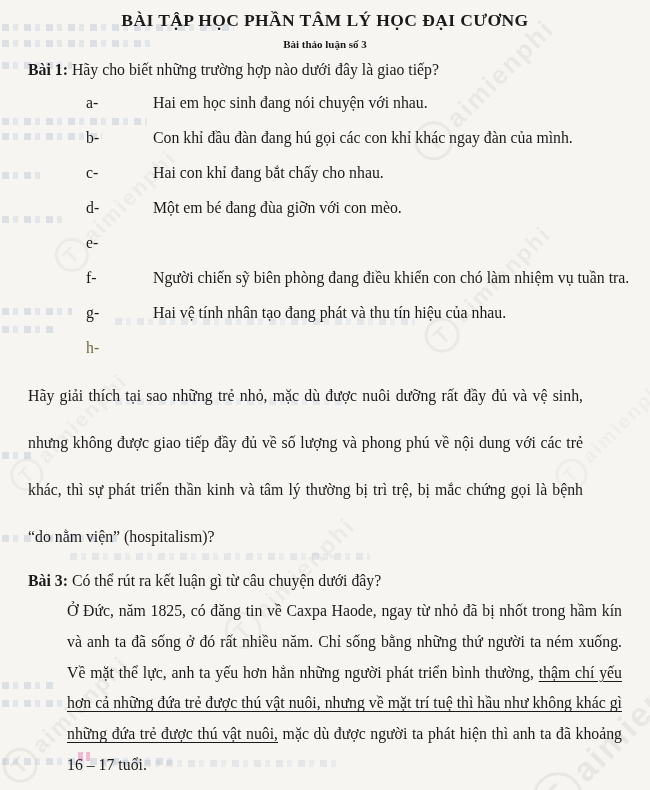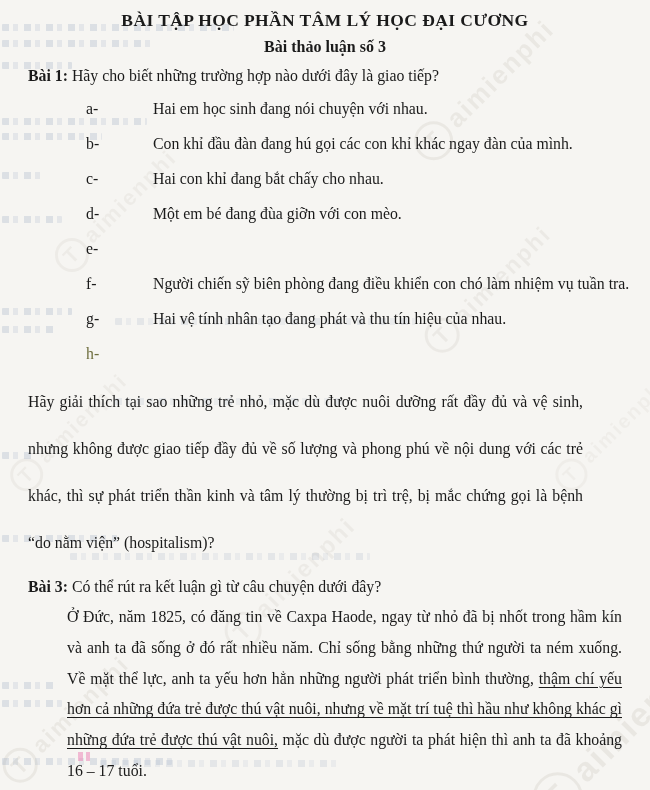--- a/index.html
+++ b/index.html
@@ -36,21 +36,21 @@
     position:absolute;width:12px;height:9px;opacity:.55;filter:blur(.3px);
     background:repeating-linear-gradient(90deg, rgba(235,110,170,.8) 0 5px, transparent 5px 8px);
   }
   
   .title{
     padding-top:10px;text-align:center;font-weight:bold;
     font-size:17.5px;letter-spacing:.4px;position:relative;z-index:2;
   }
   .subtitle{
     margin-top:7px;text-align:center;font-weight:bold;
-    font-size:16px;position:relative;z-index:2;
+    font-size:11px;position:relative;z-index:2;
   }
   .ex-header{padding-left:28px;margin-top:8px;line-height:24px;position:relative;z-index:2;}
   .lbl{font-weight:bold;margin-right:4px;}
   .list{position:relative;z-index:2;}
   .item{display:flex;padding-left:86px;margin-top:2px;line-height:33px;}
   .letter{width:26px;flex:none;}
   .letter-h{color:#6e6e3e;}
   .itext{width:510px;margin-left:41px;}
   .ex2{display:flex;padding-left:28px;margin-top:8px;position:relative;z-index:2;}
   .ex2 .ex2-label{width:39px;flex:none;font-weight:bold;line-height:32.5px;}

